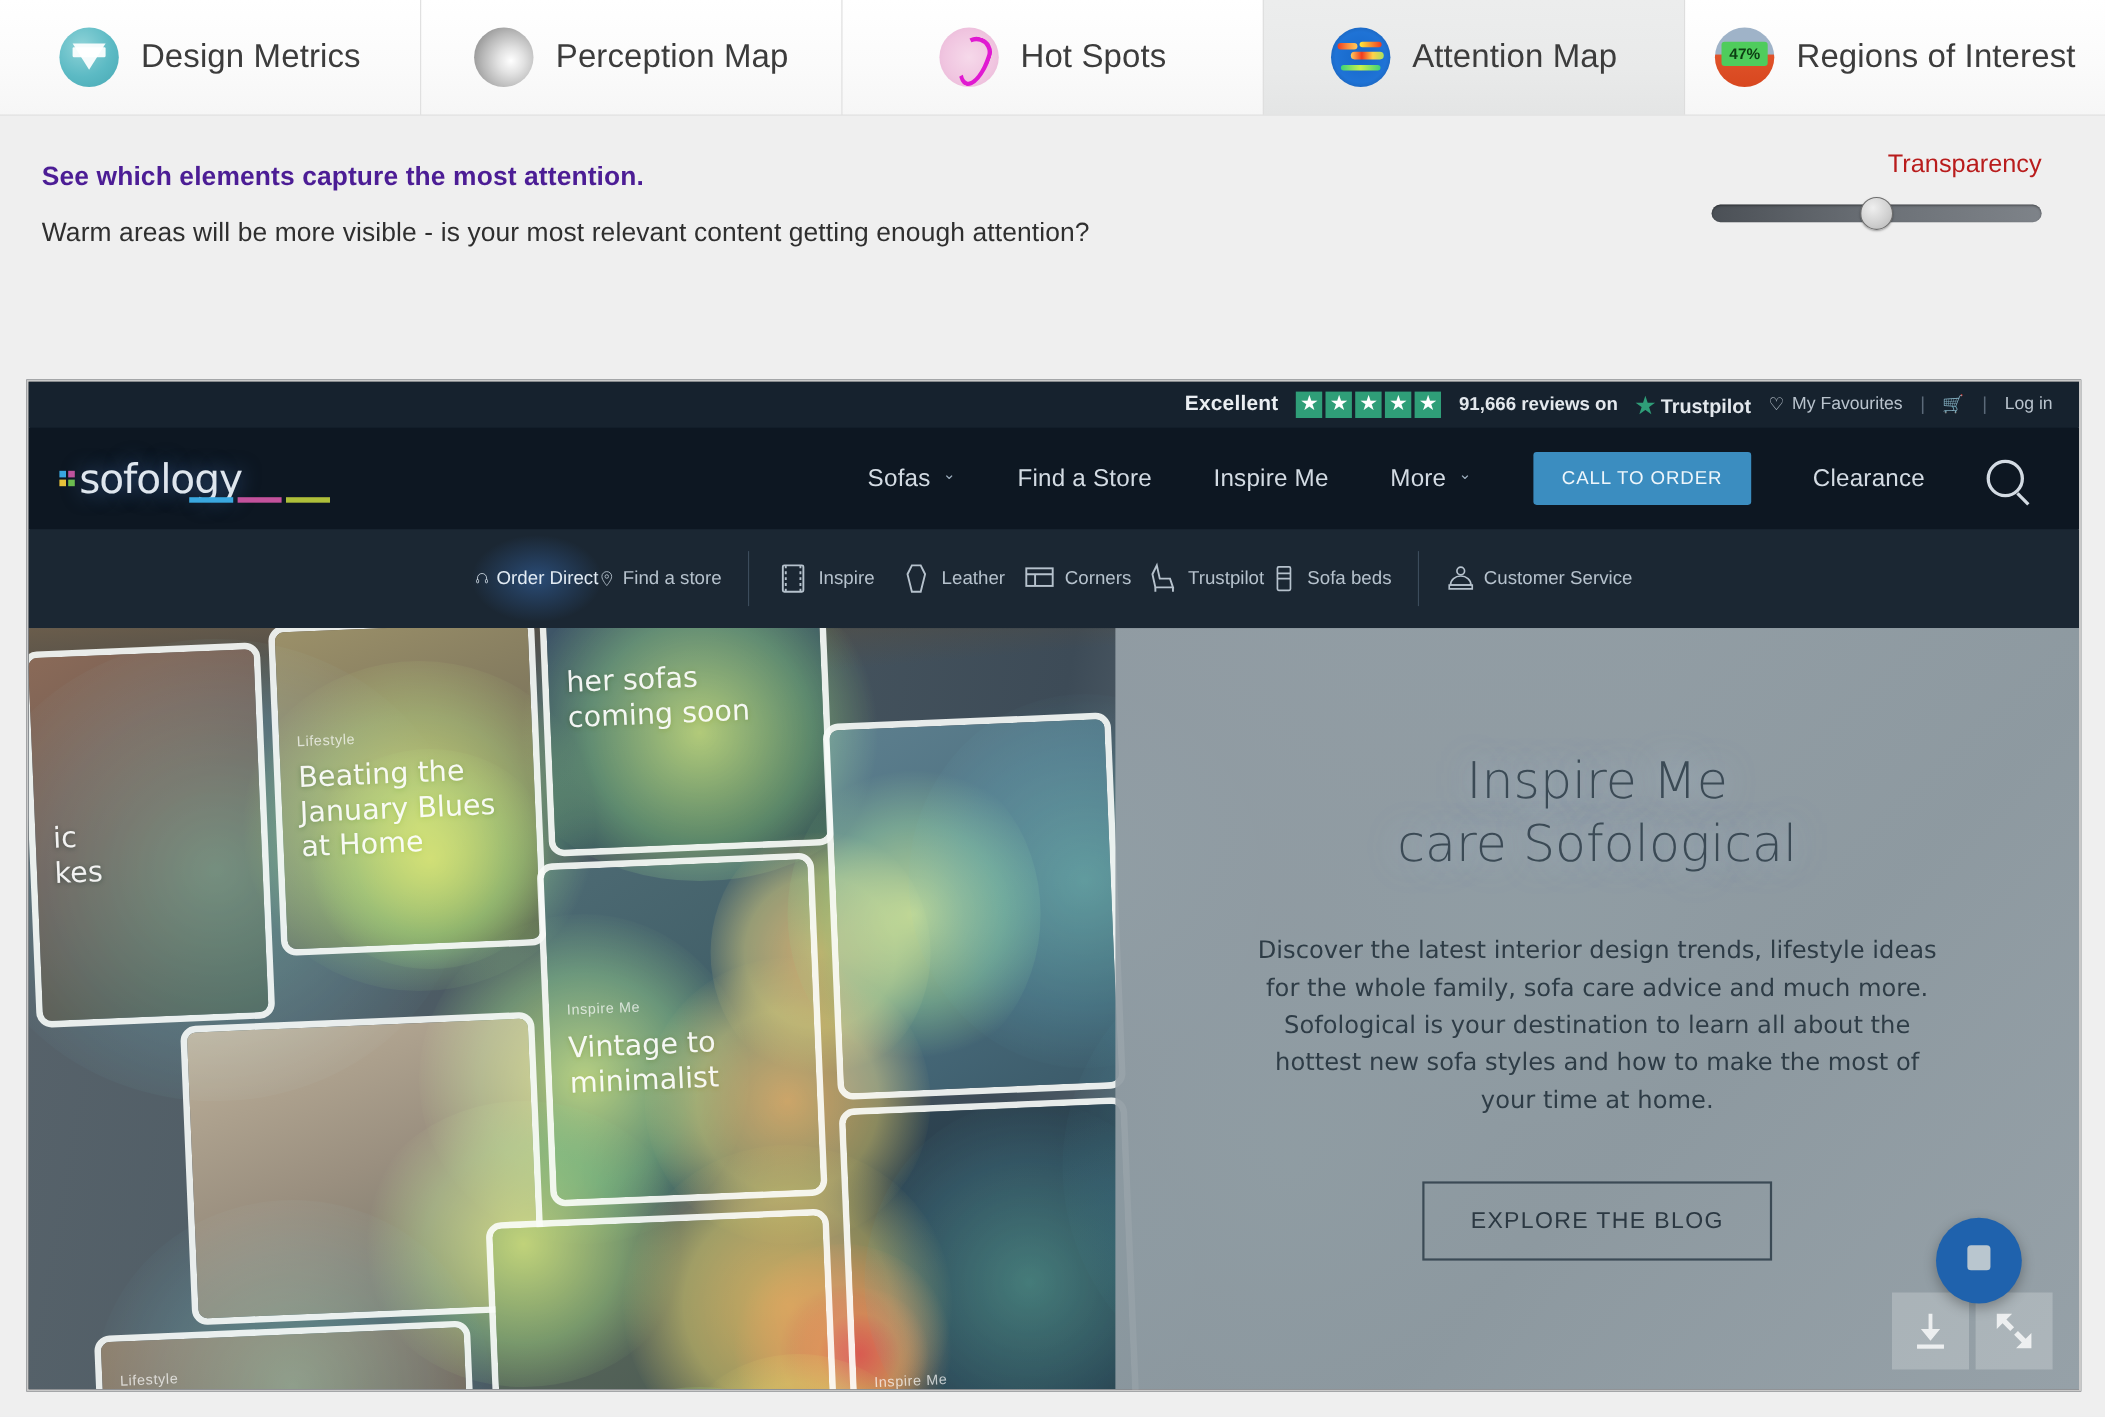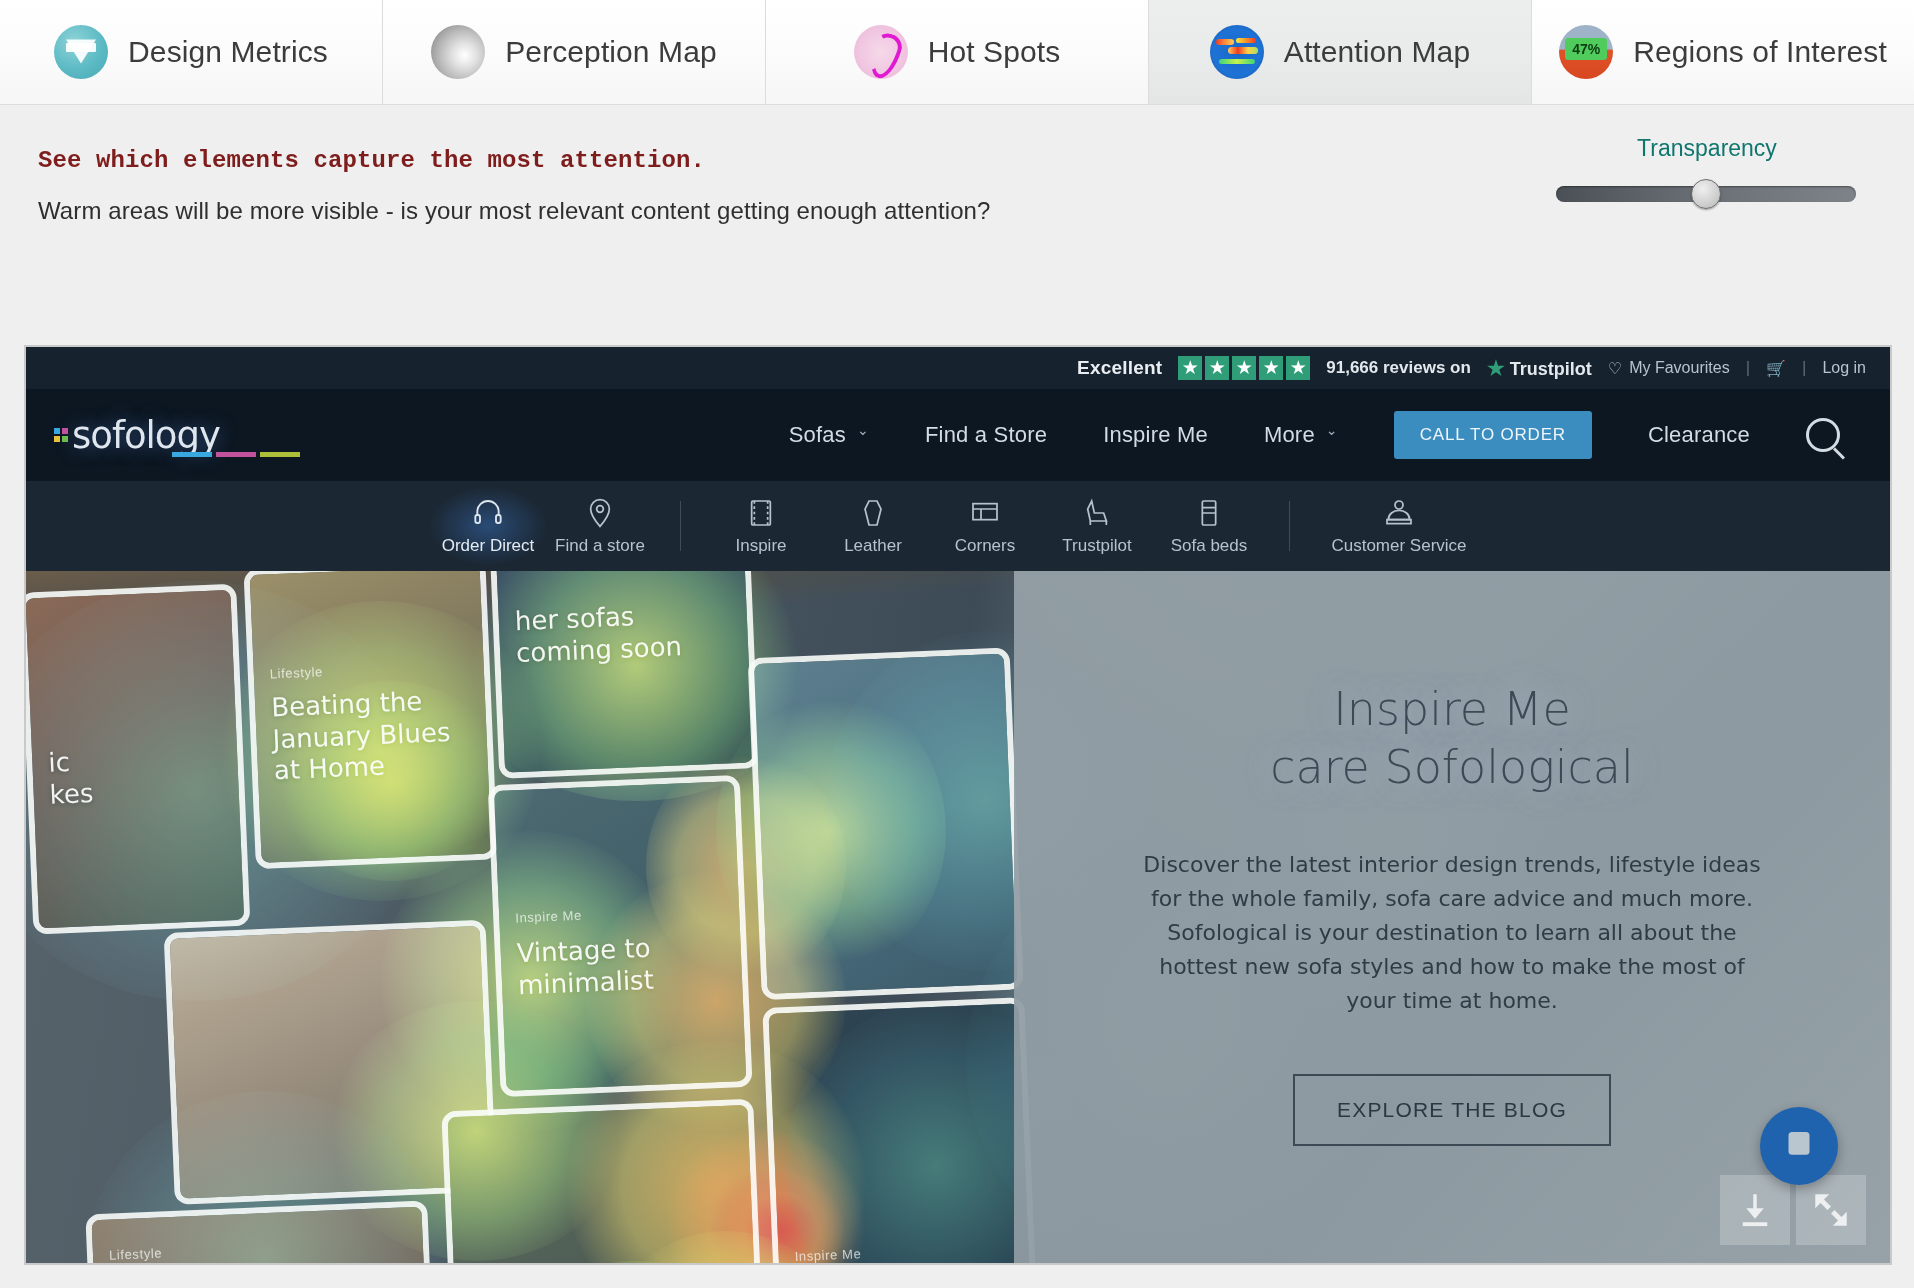--- a/index.html
+++ b/index.html
@@ -102,40 +102,39 @@
 
   
   .headzone {
     position: relative;
     padding: 42px 38px 0 38px;
     height: 235px;
   }
   .h-title {
     font-size: 24px;
     font-weight: bold;
-    color: #7f1d1d;
+    color: #4c1d95;
     letter-spacing: .1px;
-    font-family: Liberation Mono, monospace;
   }
   .h-sub {
     margin-top: 23px;
     font-size: 24px;
     color: #2f2f2f;
     letter-spacing: .1px;
   }
   .slider-wrap {
     position: absolute;
     right: 58px;
     top: 30px;
     width: 300px;
   }
   .slider-label {
     font-size: 23px;
-    color: #0f766e;
-    text-align: center;
+    color: #b91c1c;
+    text-align: right;
     margin-left: 2px;
   }
   .slider-track {
     margin-top: 24px;
     position: relative;
     height: 16px;
     border-radius: 8px;
     background: linear-gradient(90deg,#4c5157 0%, #6a6f75 55%, #808screen 100%);
     background: linear-gradient(90deg,#4b5056 0%, #6b7076 50%, #7e8389 100%);
     box-shadow: inset 0 1px 2px rgba(0,0,0,.4);
@@ -282,21 +281,21 @@
   .subnav {
     height: 90px;
     background: #1b2733;
     display: flex;
     align-items: center;
     justify-content: center;
     gap: 0;
   }
   .subitem {
     width: 112px;
-    display: flex; flex-direction: column;
+    display: flex; 
     align-items: center; gap: 7px;
     color: #b6c2cd;
     font-size: 17px;
     cursor: pointer;
     position: relative;
   }
   .subitem.wide { width: 170px; }
   .subitem.glow { color:#e3ecf4; }
   .subitem.glow::before {
     content:"";

